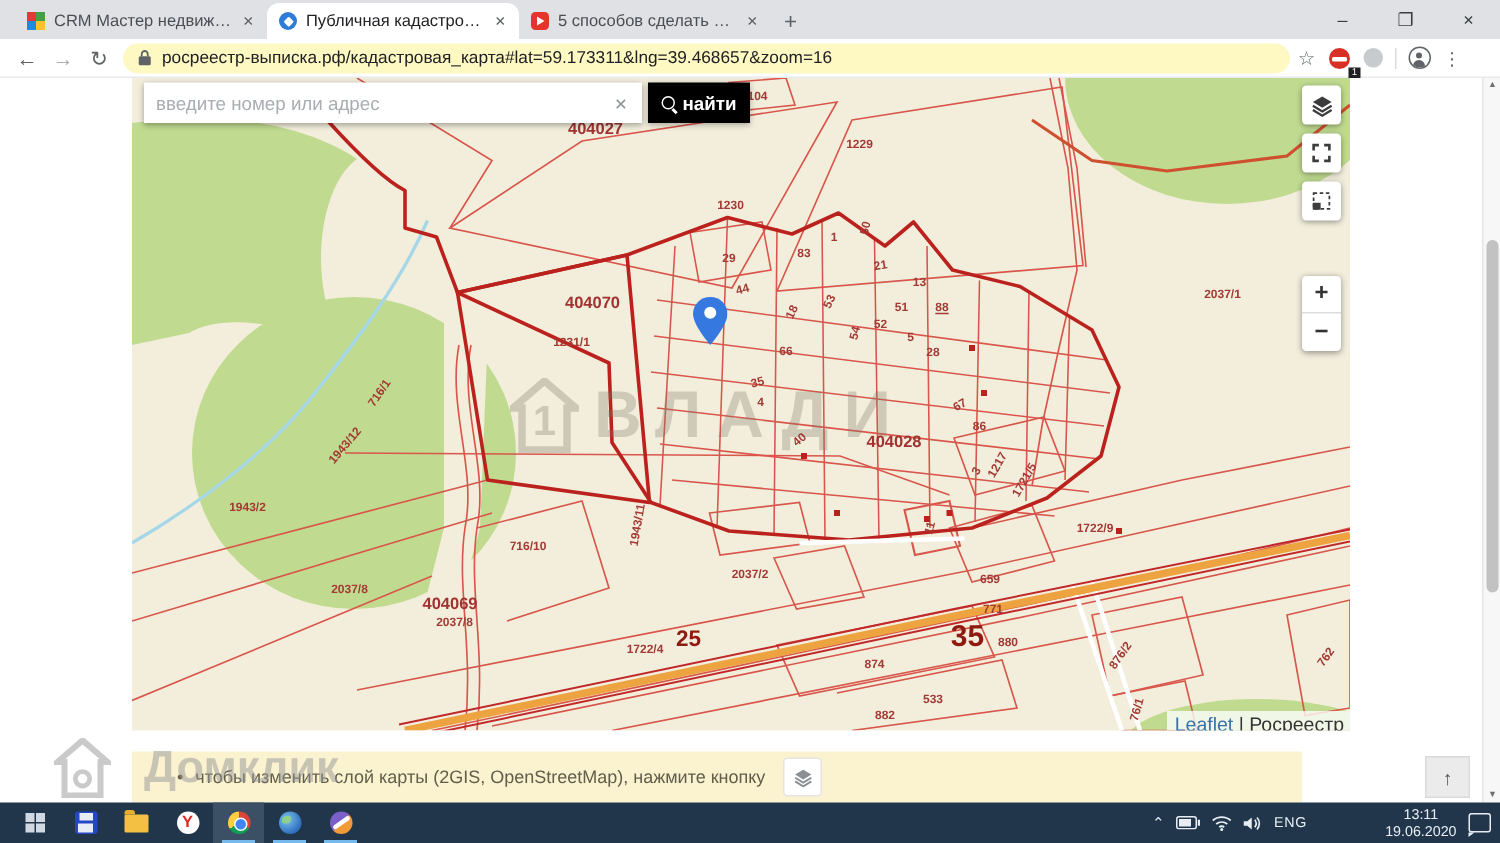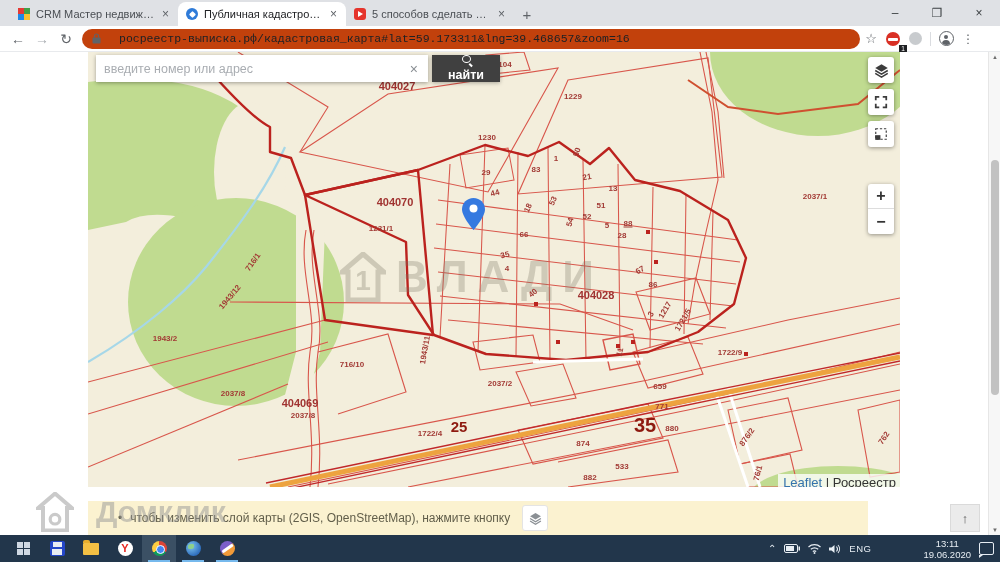--- a/index.html
+++ b/index.html
@@ -21,21 +21,21 @@
   .fav-video { border-radius:3px; background:#e5342c; position:relative; }
   .fav-video::after{ content:""; position:absolute; left:4px; top:3px; border-left:5px solid #fff; border-top:3px solid transparent; border-bottom:3px solid transparent; }
   .newtab { width:26px; height:24px; font-size:15px; color:#5f6368; display:flex; align-items:center; justify-content:center; }
   .wincontrols { margin-left:auto; display:flex; height:26px; }
   .winbtn { width:42px; height:26px; display:flex; align-items:center; justify-content:center; font-size:12px; color:#3c4043; }
 
   
   .toolbar { position:absolute; left:0; top:26px; width:1000px; height:26px; background:#fff; display:flex; align-items:center; border-bottom:1px solid #e8eaed; }
   .navbtn { width:24px; height:22px; display:flex; align-items:center; justify-content:center; font-size:14px; color:#5f6368; }
   .navbtn.fwd { color:#a9adb2; }
-  .urlpill { flex:0 0 778px; height:20px; margin-left:4px; background:#c2410c; border-radius:10px; display:flex; align-items:center; padding:0 10px; gap:18px;font-family:Liberation Mono, monospace; }
+  .urlpill { flex:0 0 778px; height:20px; margin-left:4px; background:#fef9c3; border-radius:10px; display:flex; align-items:center; padding:0 10px; gap:7px; }
   .urltext { font-size:11.5px; color:#202124; white-space:nowrap; overflow:hidden; }
   .tb-ico { display:flex; align-items:center; justify-content:center; width:22px; height:22px; }
   .star { font-size:13px; color:#5f6368; }
   .ext-red { width:14px; height:14px; border-radius:50%; background:#d93025; position:relative; }
   .ext-red::before { content:""; position:absolute; left:2px; top:6px; width:10px; height:3px; background:#fff; border-radius:1px; }
   .ext-badge { position:absolute; right:-3px; bottom:-3px; min-width:8px; height:8px; background:#202124; color:#fff; font-size:6.5px; line-height:8px; text-align:center; padding:0 1px; }
   .ext-grey { width:13px; height:13px; border-radius:50%; background:#9aa0a6; opacity:.55; }
   .tb-sep { width:1px; height:14px; background:#dadce0; margin:0 4px; }
   .profile { width:15px; height:15px; border-radius:50%; border:1.5px solid #5f6368; position:relative; overflow:hidden; }
   .profile::before{ content:""; position:absolute; left:4px; top:2.5px; width:4px; height:4px; border-radius:50%; background:#5f6368; }
@@ -52,21 +52,21 @@
   .map-label.q { font-size:11px; color:#a03331; }
   .map-label.b { color:#8e1a10; }
   .wm-center { position:absolute; left:252px; top:200px; display:flex; align-items:center; gap:10px; color:rgba(125,120,104,.30); pointer-events:none; }
   .wm-center .wmtext { font-size:44px; font-weight:bold; letter-spacing:10px; }
   .wm-dom { position:absolute; left:36px; top:440px; display:flex; align-items:center; gap:22px; color:rgba(150,150,150,.50); pointer-events:none; z-index:5; }
   .wm-dom .wmtext { font-size:30px; font-weight:bold; }
   .searchbox { position:absolute; left:8px; top:3px; width:332px; height:27px; background:#fff; box-shadow:0 1px 4px rgba(0,0,0,.35); display:flex; align-items:center; padding:0 8px; z-index:4; }
   .searchbox input { flex:1; border:none; outline:none; font-size:12.5px; color:#333; font-family:"Liberation Sans",sans-serif; background:transparent; }
   .searchbox input::placeholder { color:#a9adb2; }
   .sclear { color:#8a8f94; font-size:14px; padding:0 2px; }
-  .findbtn { position:absolute; left:344px; top:3px; width:68px; height:27px; background:#404040; color:#fff; font-size:12.5px; font-weight:bold; display:flex; align-items:center; justify-content:center; gap:5px; box-shadow:0 1px 4px rgba(0,0,0,.3); z-index:4;flex-direction:column; }
+  .findbtn { position:absolute; left:344px; top:3px; width:68px; height:27px; background:#000000; color:#fff; font-size:12.5px; font-weight:bold; display:flex; align-items:center; justify-content:center; gap:5px; box-shadow:0 1px 4px rgba(0,0,0,.3); z-index:4; }
   .mag { width:9px; height:9px; border:1.6px solid #fff; border-radius:50%; position:relative; }
   .mag::after { content:""; position:absolute; left:7px; top:7px; width:4px; height:1.6px; background:#fff; transform:rotate(45deg); transform-origin:0 0; }
   .ctl { position:absolute; left:780px; width:26px; background:#fff; border-radius:3px; box-shadow:0 1px 4px rgba(0,0,0,.4); display:flex; align-items:center; justify-content:center; z-index:4; }
   .ctl.one { height:26px; }
   .ctl.zoomgrp { flex-direction:column; height:50px; }
   .zbtn { width:26px; height:25px; display:flex; align-items:center; justify-content:center; font-size:16px; font-weight:bold; color:#333; }
   .zbtn.plus { border-bottom:1px solid #ddd; }
   .attrib { position:absolute; right:0; bottom:0; height:13px; background:rgba(255,255,255,.78); font-size:13px; color:#333; padding:1px 4px 0 5px; z-index:4; white-space:nowrap; }
   .attrib .lf { color:#3573ac; }
   .pin { position:absolute; left:374px; top:146px; z-index:3; }
@@ -273,21 +273,21 @@
           <div class="map-label" style="left: 398px; top: 120px; transform: translate(-50%, -50%);">29</div>
           <div class="map-label" style="left: 407px; top: 141px; transform: translate(-50%, -50%) rotate(-15deg);">44</div>
           <div class="map-label" style="left: 448px; top: 117px; transform: translate(-50%, -50%);">83</div>
           <div class="map-label" style="left: 468px; top: 106px; transform: translate(-50%, -50%);">1</div>
           <div class="map-label" style="left: 489px; top: 100px; transform: translate(-50%, -50%) rotate(-75deg);">50</div>
           <div class="map-label" style="left: 499px; top: 125px; transform: translate(-50%, -50%) rotate(-10deg);">21</div>
           <div class="map-label" style="left: 525px; top: 136px; transform: translate(-50%, -50%);">13</div>
           <div class="map-label" style="left: 465px; top: 149px; transform: translate(-50%, -50%) rotate(-65deg);">53</div>
           <div class="map-label" style="left: 440px; top: 156px; transform: translate(-50%, -50%) rotate(-65deg);">18</div>
           <div class="map-label" style="left: 513px; top: 153px; transform: translate(-50%, -50%);">51</div>
-          <div class="map-label" style="left: 540px; top: 171px; transform: translate(-50%, -50%); text-decoration: underline;">88</div>
+          <div class="map-label" style="left: 540px; top: 153px; transform: translate(-50%, -50%); text-decoration: underline;">88</div>
           <div class="map-label" style="left: 499px; top: 164px; transform: translate(-50%, -50%);">52</div>
           <div class="map-label" style="left: 482px; top: 170px; transform: translate(-50%, -50%) rotate(-75deg);">54</div>
           <div class="map-label" style="left: 519px; top: 173px; transform: translate(-50%, -50%);">5</div>
           <div class="map-label" style="left: 534px; top: 183px; transform: translate(-50%, -50%);">28</div>
           <div class="map-label" style="left: 436px; top: 182px; transform: translate(-50%, -50%);">66</div>
           <div class="map-label" style="left: 417px; top: 203px; transform: translate(-50%, -50%) rotate(-15deg);">35</div>
           <div class="map-label" style="left: 419px; top: 216px; transform: translate(-50%, -50%);">4</div>
           <div class="map-label" style="left: 445px; top: 241px; transform: translate(-50%, -50%) rotate(-40deg);">40</div>
           <div class="map-label" style="left: 552px; top: 218px; transform: translate(-50%, -50%) rotate(-30deg);">67</div>
           <div class="map-label" style="left: 565px; top: 232px; transform: translate(-50%, -50%);">86</div>

